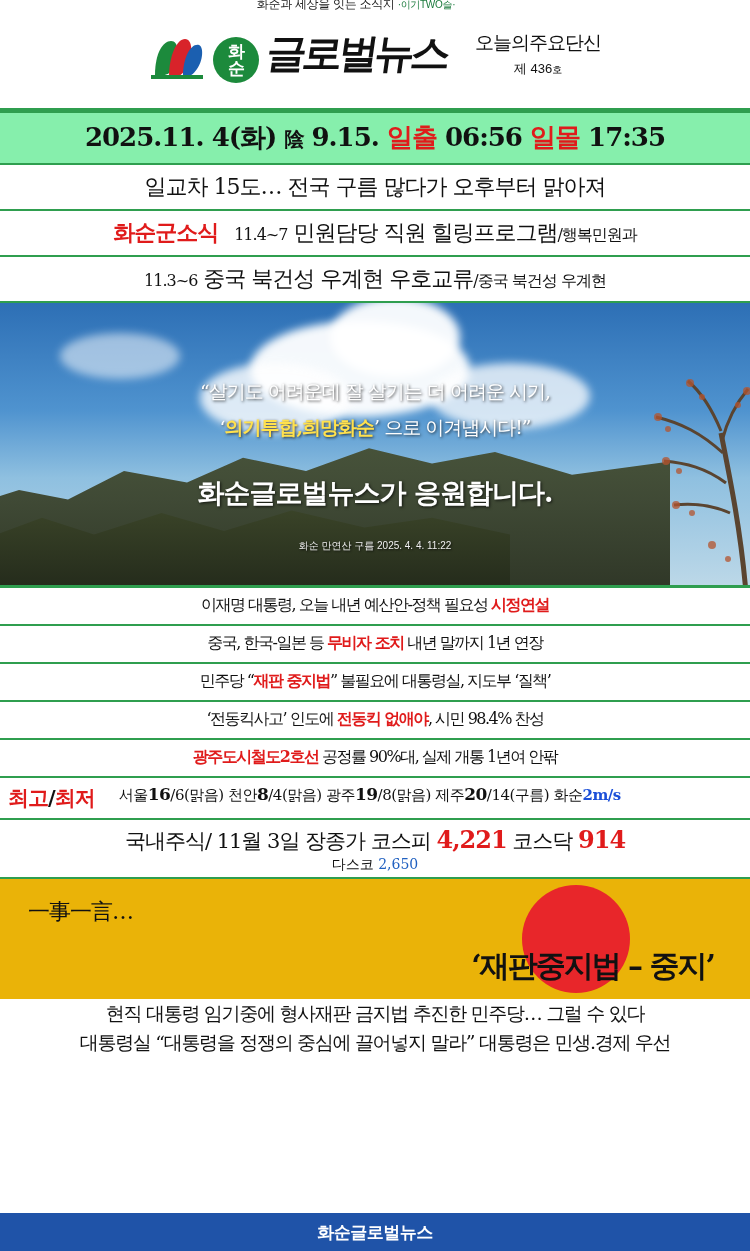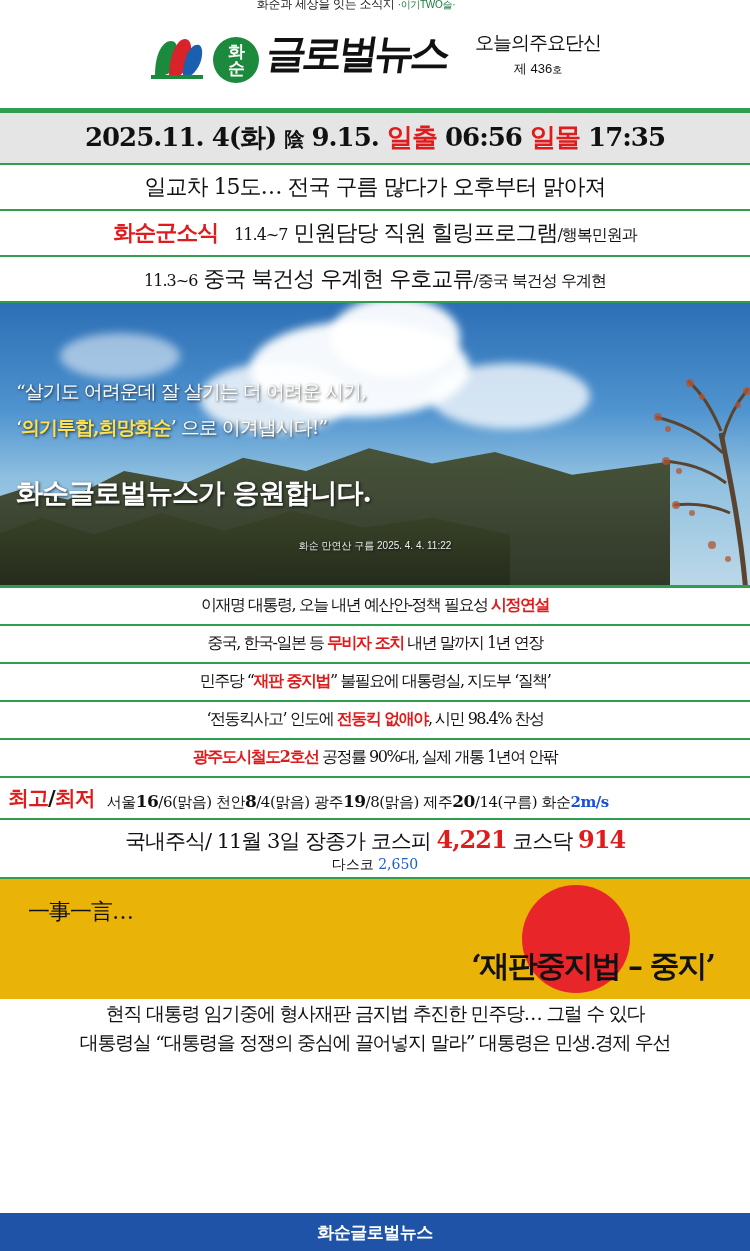--- a/index.html
+++ b/index.html
@@ -43,21 +43,21 @@
   .mast-right{text-align:center;line-height:1.35;}
   .mast-right .t1{font-size:19px;color:#111;letter-spacing:-1px;}
   .mast-right .t2{font-size:13px;color:#111;margin-top:4px;}
   .mast-right .t2 .small{font-size:10px;}
 
   
   .greenbar{height:5px;background:#2f9e4f;}
 
   
   .datebar{
-    background:#e5e5e5;
+    background:#86efac;
     padding:7px 0 8px;
     text-align:center;
     border-bottom:2px solid #2f9e4f;
   }
   .datebar .line{
     font-size:26px;font-weight:bold;color:#111;letter-spacing:-1px;
     font-family:"DejaVu Serif",serif;
   }
   .datebar .red{color:#e01b1b;}
   .datebar .sm{font-size:20px;}
@@ -95,21 +95,21 @@
     background:linear-gradient(to bottom,#4e5a3a 0%,#3d4630 55%,#2c3322 100%);
     clip-path:polygon(0% 100%,0% 58%,7% 50%,14% 55%,22% 40%,31% 46%,39% 33%,48% 40%,57% 28%,66% 36%,75% 30%,86% 42%,100% 35%,100% 100%);
     opacity:.97;
   }
   .mountain2{
     position:absolute;left:-10px;bottom:0;width:520px;height:120px;
     background:linear-gradient(to bottom,#46512f 0%,#252c1c 100%);
     clip-path:polygon(0% 100%,0% 60%,10% 44%,20% 58%,33% 40%,45% 55%,58% 38%,72% 52%,85% 44%,100% 58%,100% 100%);
   }
   .photo-text{
-    position:absolute;left:16px;right:0;top:76px;
+    position:absolute;left:0;right:0;top:76px;text-align:center;
     color:#fff;text-shadow:1px 1px 3px rgba(0,0,0,.75);
     font-family:"DejaVu Serif",serif;
   }
   .photo-text .q1{font-size:19px;letter-spacing:-1px;}
   .photo-text .q2{font-size:19px;letter-spacing:-1px;margin-top:10px;}
   .photo-text .q2 b{color:#ffe14d;}
   .photo-text .q3{font-size:27px;font-weight:bold;margin-top:34px;letter-spacing:-1px;}
   .photo-cap{
     position:absolute;left:0;right:0;top:236px;text-align:center;
     font-size:10px;color:#f0f0f0;text-shadow:1px 1px 2px rgba(0,0,0,.8);
@@ -122,21 +122,21 @@
     text-align:center;
     font-size:16px;letter-spacing:-1.5px;color:#111;
     font-family:"DejaVu Serif",serif;
     white-space:nowrap;
   }
   .headline .red{color:#e01b1b;font-weight:bold;}
 
   
   .weather{
     border-bottom:2px solid #2f9e4f;
-    padding:6px 8px;display:flex;align-items:flex-end;gap:12px;
+    padding:6px 8px;display:flex;align-items:flex-start;gap:24px;
     font-family:"DejaVu Serif",serif;white-space:nowrap;
   }
   .weather .label{font-size:21px;font-weight:bold;color:#e01b1b;letter-spacing:-1px;}
   .weather .label .slash{color:#111;}
   .weather .body{font-size:15px;color:#111;letter-spacing:-0.5px;}
   .weather .body .n{font-weight:bold;font-size:17px;}
   .weather .body .blue{color:#1b4fd8;font-weight:bold;}
 
   
   .stocks{

